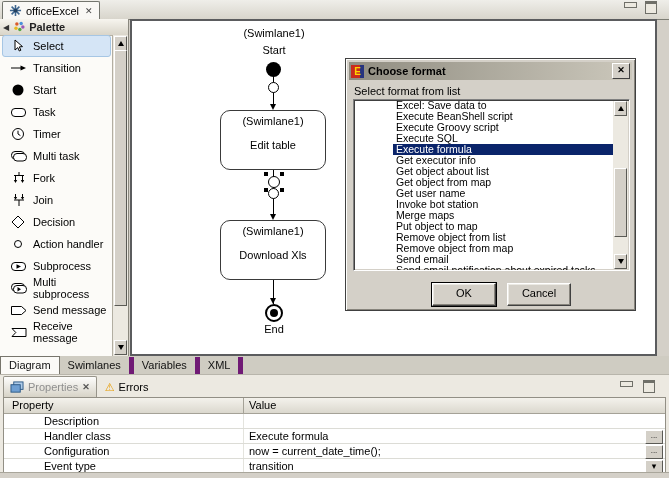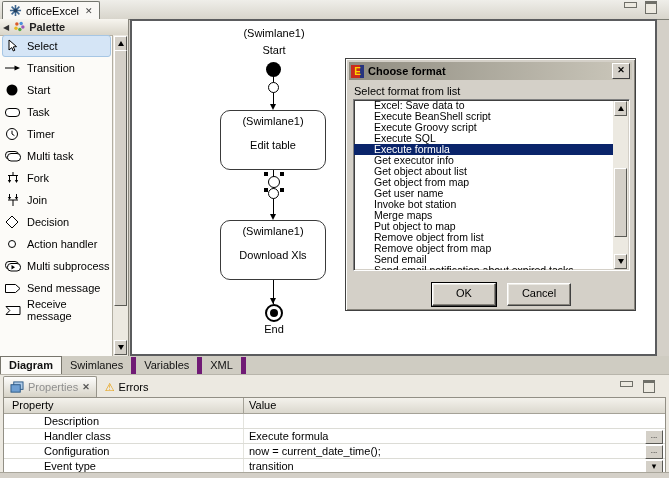--- a/index.html
+++ b/index.html
@@ -18,21 +18,21 @@
   .minico{width:11px;height:4px;background:#ece9e0;border:1px solid #6f6f68;margin-top:1px}
   .maxico{width:10px;height:9px;background:#ece9e0;border:1px solid #6f6f68;border-top:3px solid #6f6f68}
   
   #palette{position:absolute;left:0;top:19px;width:129px;height:337px;background:#fcfbf8;
            border-right:1px solid #8a887e;box-sizing:border-box;}
   .pal-header{height:16px;background:linear-gradient(#f7f5ef,#d9d5c9);
               border-bottom:1px solid #b7b3a6;display:flex;align-items:center;gap:4px;padding:0 3px;}
   .collapse{font-size:8px;color:#333}
   .pal-title{font-weight:bold;color:#222}
   .pal-list{position:absolute;left:0;top:16px;right:15px;bottom:0;overflow:hidden;}
-  .pal-item{height:22px;display:flex;align-items:center;gap:5px;padding-left:1px;margin:0 2px;
+  .pal-item{height:22px;display:flex;align-items:center;gap:5px;padding-left:7px;margin:0 2px;
             border:1px solid transparent;box-sizing:border-box;}
   .pal-item.sel{background:#d5e5f6;border:1px solid #a6c6e4;border-radius:3px;}
   .pic{width:18px;height:14px;flex:0 0 18px}
   
   .sbar{position:absolute;background:#ece9e1;border-left:1px solid #b2aea2;}
   .sb-btn{position:absolute;left:1px;right:1px;height:13px;background:#d4d0c8;
           border:1px solid;border-color:#fff #5a5a55 #5a5a55 #fff;
           display:flex;align-items:center;justify-content:center;}
   .sb-thumb{position:absolute;left:1px;right:1px;background:#d4d0c8;
           border:1px solid;border-color:#fff #5a5a55 #5a5a55 #fff;}
@@ -67,35 +67,35 @@
   .dicon{width:13px;height:13px;background:linear-gradient(90deg,#c92a1e 68%,#26337e 68%);
          color:#ffd400;font-weight:bold;font-size:10px;line-height:13px;text-align:center;flex:0 0 13px}
   .dclose{margin-left:auto;width:16px;height:14px;background:#d4d0c8;
           border:1px solid;border-color:#fff #404040 #404040 #fff;
           font-size:9px;font-weight:bold;line-height:12px;text-align:center;cursor:pointer}
   .dprompt{position:absolute;left:8px;top:26px}
   .dlist{position:absolute;left:7px;top:40px;width:277px;height:172px;background:#fff;
          border:1px solid;border-color:#808080 #fff #fff #808080;
          box-shadow:inset 1px 1px 0 #404040, inset -1px -1px 0 #d4d0c8;
          box-sizing:border-box;overflow:hidden;}
-  .li{height:11px;line-height:11px;padding-left:20px;white-space:nowrap;overflow:hidden;
-      font-size:10.5px;margin-right:16px;}
+  .li{height:11px;line-height:11px;padding-left:3px;white-space:nowrap;overflow:hidden;
+      font-size:10.5px;margin-right:16px;margin-left:39px;}
   .li.sel{background:#0a246a;color:#fff}
   .dlist .sbar{top:1px;right:1px;bottom:1px;width:15px;border-left:none}
   .dbtn{position:absolute;top:224px;height:21px;width:62px;background:#d4d0c8;
         border:1px solid;border-color:#fff #404040 #404040 #fff;
         box-shadow:inset -1px -1px 0 #87847c, inset 1px 1px 0 #eceae4;
         text-align:center;line-height:19px;cursor:pointer}
   #okbtn{left:86px;outline:1px solid #000}
   #cancelbtn{left:161px}
   
   #etabs{position:absolute;left:0;top:356px;width:669px;height:18px;background:#cfccc2;
          border-bottom:1px solid #9a978c;display:flex;align-items:flex-end;}
   .btab{height:17px;line-height:16px;padding:0 8px;border-right:5px solid #701a75;color:#111;cursor:pointer}
-  .btab.active{background:#fbfaf7;border:1px solid #77756c;border-bottom:none;font-weight:bold}
+  .btab.active{background:#fbfaf7;border:1px solid #77756c;border-bottom:none;font-weight:normal}
   
   #props{position:absolute;left:0;top:374px;width:669px;height:104px;background:#ece9e1;
          border-top:1px solid #b8b5ab;box-sizing:border-box;}
   .vtabrow{position:absolute;left:0;top:1px;height:21px;right:0;display:flex;align-items:flex-end;padding-left:3px;}
   .vtab-sel{display:flex;align-items:center;gap:4px;height:20px;padding:0 6px;
             background:linear-gradient(#fdfdfc,#d7d3c7);border:1px solid #97948a;border-bottom:none;
             border-radius:2px 2px 0 0;color:#8f8f8f;cursor:pointer}
   .vtab-sel .close{color:#555;font-size:9px;font-weight:bold}
   .vtab{display:flex;align-items:center;gap:4px;height:20px;padding:0 8px;color:#000;cursor:pointer}
   .warnico{color:#e69a00;font-size:11px;line-height:11px}
@@ -231,20 +231,29 @@
         </span>
       <span>Decision</span>
     </div>
     <div class="pal-item">
       <span class="pic">
           <svg width="18" height="14" viewBox="0 0 18 14">
             <circle cx="8" cy="7" r="3.5" fill="#fff" stroke="#000"></circle>
           </svg>
         </span>
       <span>Action handler</span>
+    </div>
+    <div class="pal-item">
+      <span class="pic">
+          <svg width="18" height="14" viewBox="0 0 18 14">
+            <rect x="1.5" y="3.5" width="14" height="8" rx="3.5" fill="#fff" stroke="#000"></rect>
+            <path d="M6.5 5.3 L11 7.5 L6.5 9.7 Z" fill="#000"></path>
+          </svg>
+        </span>
+      <span>Subprocess</span>
     </div>
     <div class="pal-item">
       <span class="pic">
           <svg width="18" height="14" viewBox="0 0 18 14">
             <rect x="1.5" y="2.5" width="13" height="7.5" rx="3.5" fill="#fff" stroke="#000"></rect>
             <rect x="3.5" y="4.5" width="13" height="7.5" rx="3.5" fill="#fff" stroke="#000"></rect>
             <path d="M7.5 6 L11 8.2 L7.5 10.4 Z" fill="#000"></path>
           </svg>
         </span>
       <span>Multi subprocess</span>

